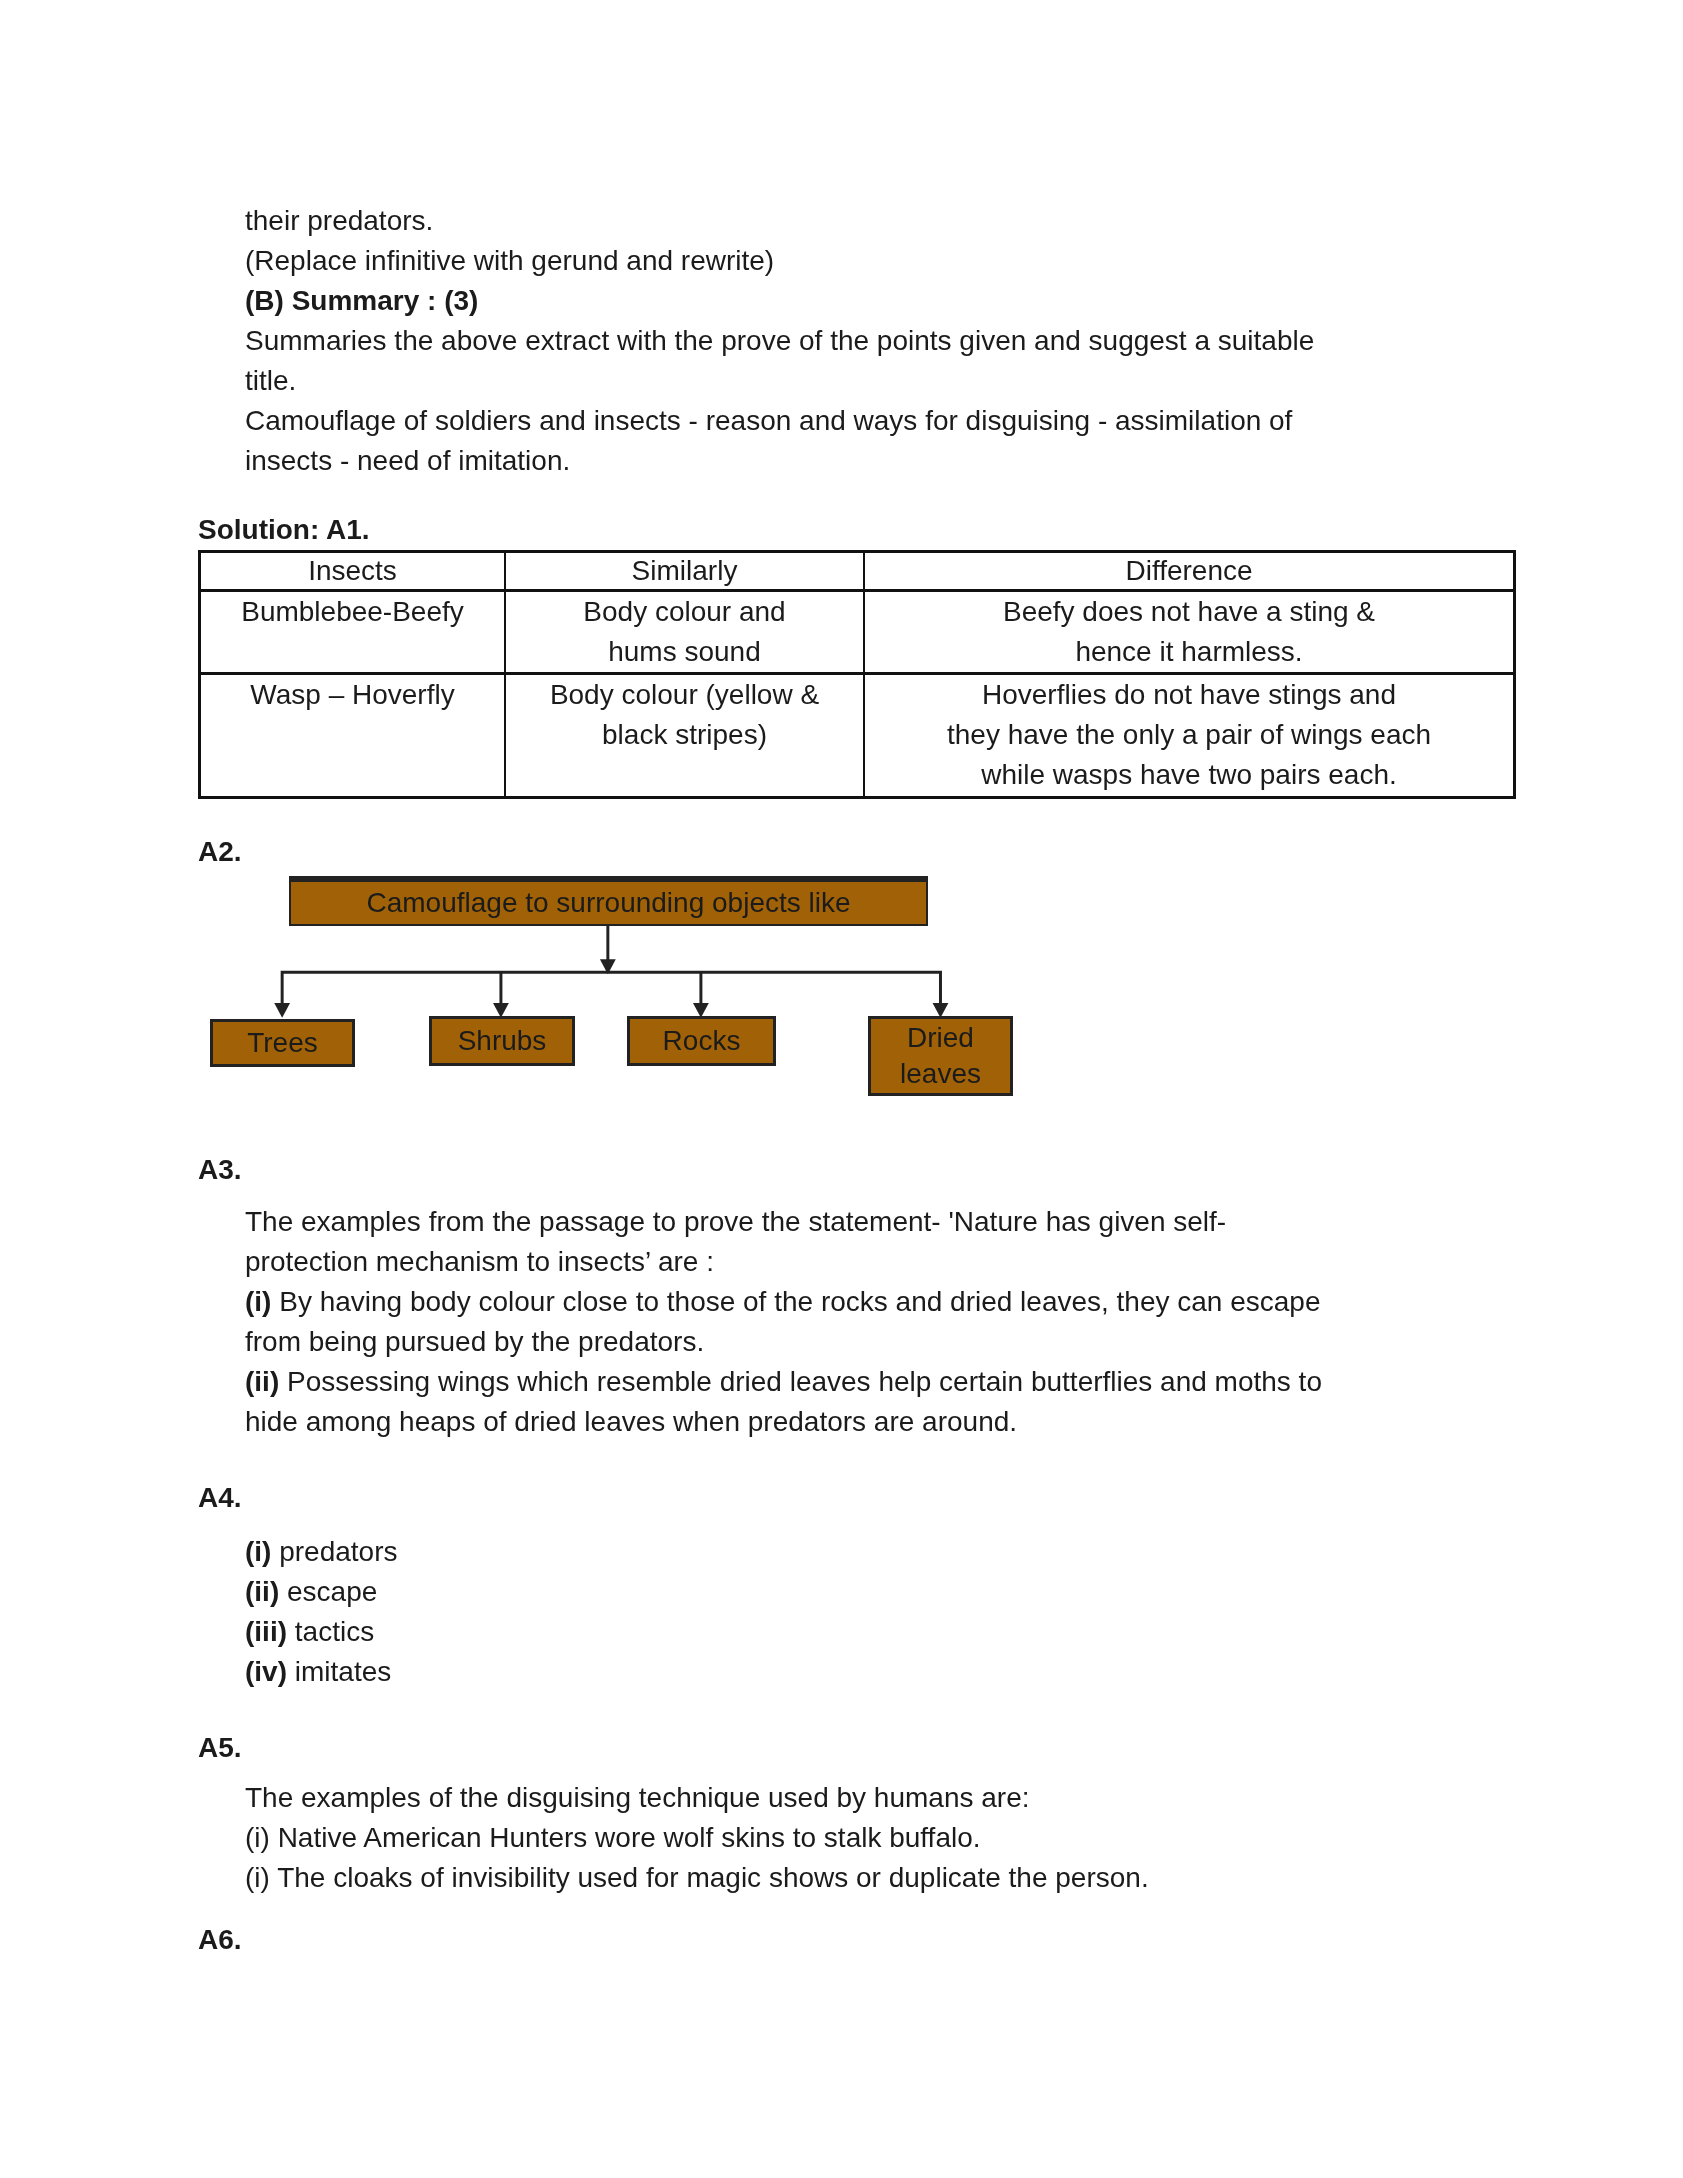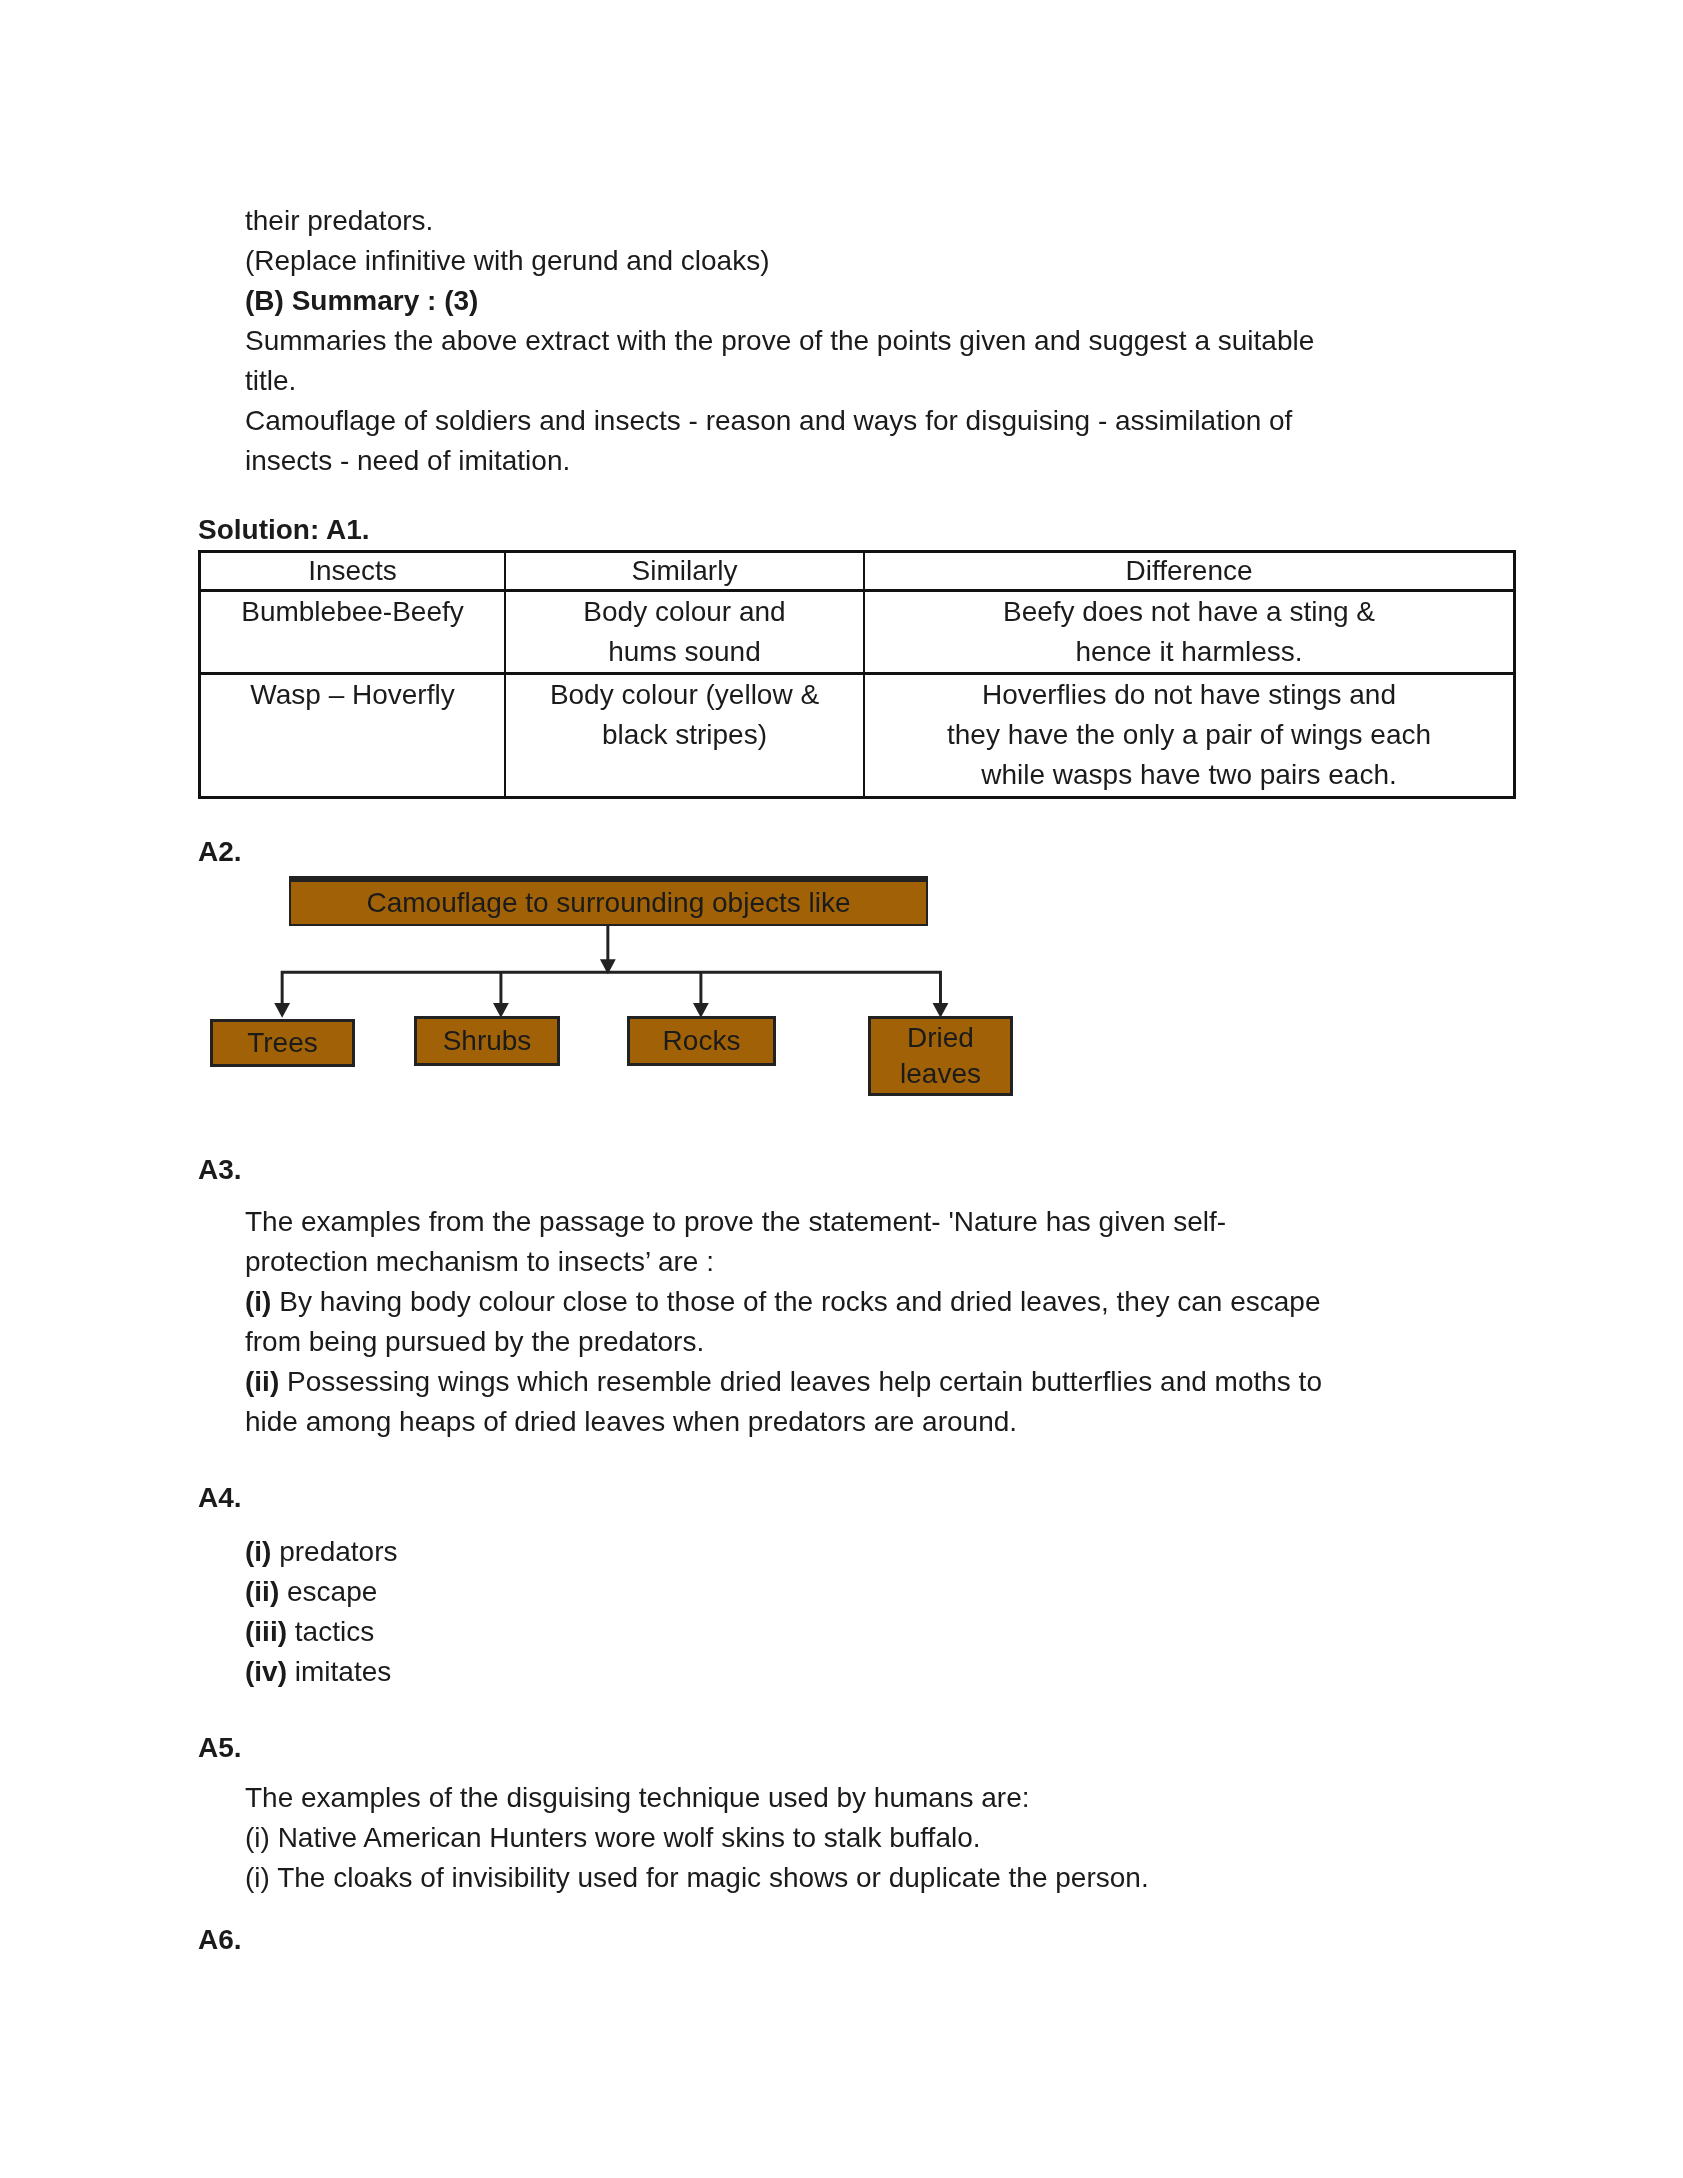--- a/index.html
+++ b/index.html
@@ -46,32 +46,32 @@
   .diagram{position:relative;margin-top:4px;width:1283px;height:236px;}
   .diagram svg{position:absolute;left:0;top:0;}
   .dbox{
     position:absolute;box-sizing:border-box;
     border:3px solid #222;background:#a16207;
     display:flex;align-items:center;justify-content:center;
     text-align:center;line-height:36px;color:#1b1b1b;
   }
   .root-box{left:91px;top:0;width:639px;height:50px;border-width:2px;border-top-width:6px;}
   .box-trees{left:12px;top:143px;width:145px;height:48px;}
-  .box-shrubs{left:216px;top:140px;width:146px;height:50px;}
+  .box-shrubs{left:231px;top:140px;width:146px;height:50px;}
   .box-rocks{left:429px;top:140px;width:149px;height:50px;}
   .box-dried{left:670px;top:140px;width:145px;height:80px;white-space:pre-line;}
 </style>
 </head>
 <body>
 
 <div class="content">
 
   <div>
     <div class="line">their predators.</div>
-    <div class="line">(Replace infinitive with gerund and cloaks)</div>
+    <div class="line">(Replace infinitive with gerund and rewrite)</div>
     <div class="line bold">(B) Summary : (3)</div>
     <div class="line">Summaries the above extract with the prove of the points given and suggest a suitable</div>
     <div class="line">title.</div>
     <div class="line">Camouflage of soldiers and insects - reason and ways for disguising - assimilation of</div>
     <div class="line">insects - need of imitation.</div>
   </div>
 
   <div class="heading h-solution">Solution: A1.</div>
 
   <table class="cmp">

